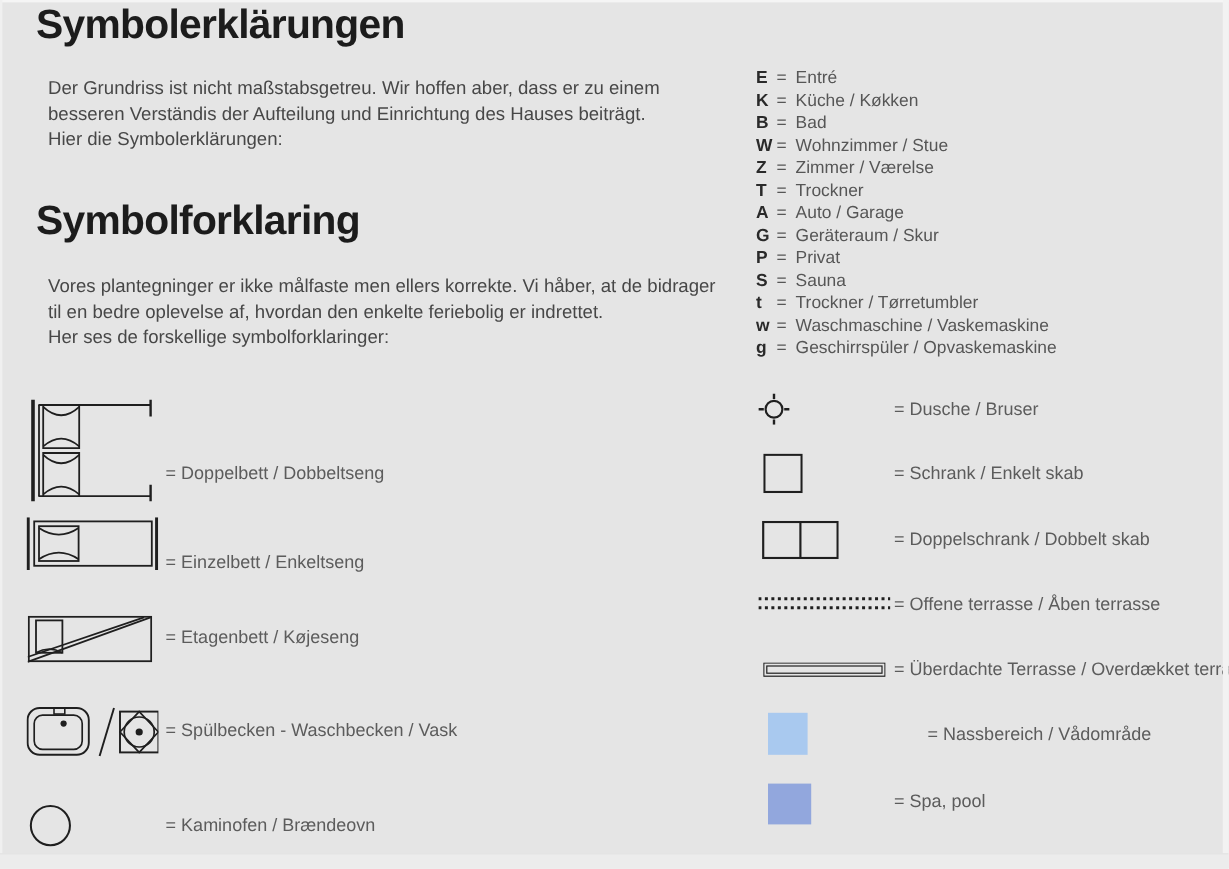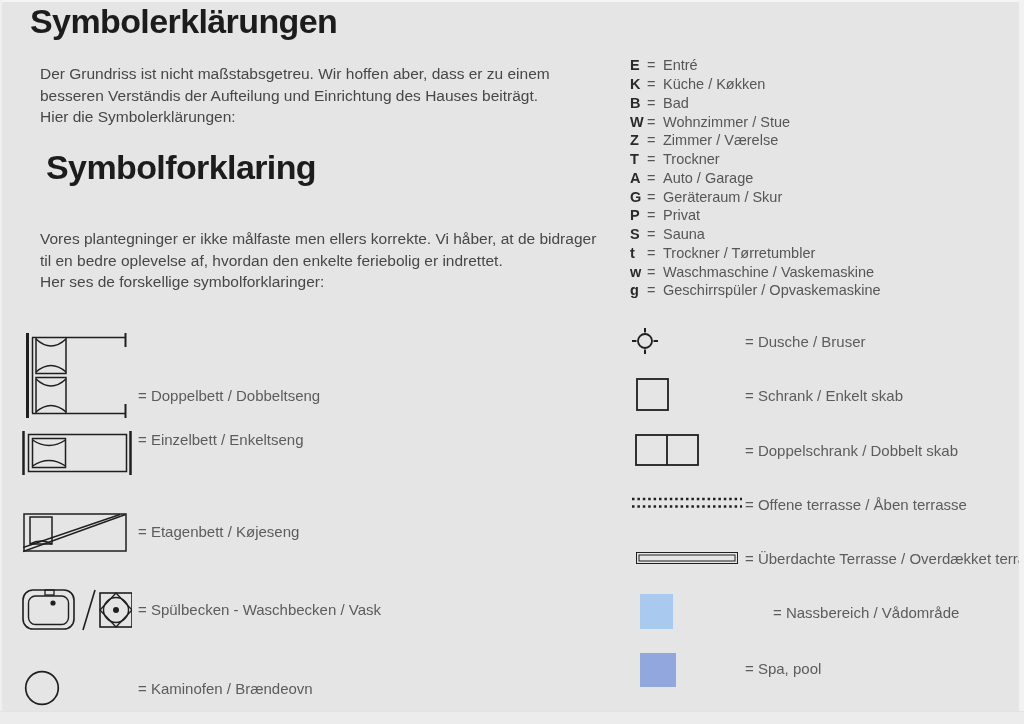--- a/index.html
+++ b/index.html
@@ -34,21 +34,21 @@
 </head>
 <body>
 
 <div class="page">
 
   <div class="h1" style="top:2px;">Symbolerklärungen</div>
   <div class="para" style="top:63px;">Der Grundriss ist nicht maßstabsgetreu. Wir hoffen aber, dass er zu einem
 besseren Verständis der Aufteilung und Einrichtung des Hauses beiträgt.
 Hier die Symbolerklärungen:</div>
 
-  <div class="h1" style="top:148px;margin-left:16px;">Symbolforklaring</div>
+  <div class="h1" style="top:165px;">Symbolforklaring</div>
   <div class="para" style="top:228px;">Vores plantegninger er ikke målfaste men ellers korrekte. Vi håber, at de bidrager
 til en bedre oplevelse af, hvordan den enkelte feriebolig er indrettet.
 Her ses de forskellige symbolforklaringer:</div>
 
   <div class="codes">
     <div class="code-row">
         <span class="code">E</span>
         <span class="eq">=</span>
         <span class="lbl">Entré</span>
       </div>
@@ -135,21 +135,21 @@
   <div class="icon" style="left:22px;top:431px;">
     <svg width="110" height="44" viewBox="0 0 110 44">
       <line class="st" x1="1.5" y1="0" x2="1.5" y2="44" stroke-width="2.5"></line>
       <line class="st" x1="108.5" y1="0" x2="108.5" y2="44" stroke-width="2.5"></line>
       <rect class="st" x="6.5" y="3.5" width="98" height="37" stroke-width="1.5"></rect>
       <rect class="st" x="10.5" y="7.5" width="33" height="29" stroke-width="1.5"></rect>
       <path class="st" d="M10.5,9 Q27,20 43.5,9" stroke-width="1.5"></path>
       <path class="st" d="M10.5,35 Q27,24 43.5,35" stroke-width="1.5"></path>
     </svg>
   </div>
-  <div class="sym-label" style="left:138px;top:439px;">= Einzelbett / Enkeltseng</div>
+  <div class="sym-label" style="left:138px;top:469px;">= Einzelbett / Enkeltseng</div>
 
   <div class="icon" style="left:23px;top:513px;">
     <svg width="104" height="40" viewBox="0 0 104 40">
       <rect class="st" x="1" y="1" width="102" height="37" stroke-width="1.5"></rect>
       <line class="st" x1="0" y1="38.5" x2="102.5" y2="1.5" stroke-width="1.5"></line>
       <line class="st" x1="0" y1="34.5" x2="97" y2="1.5" stroke-width="1.5"></line>
       <rect class="st" x="7" y="4" width="22" height="27" stroke-width="1.5"></rect>
       <path class="st" d="M7,31 Q18,25 29,31" stroke-width="1.5"></path>
     </svg>
   </div>

